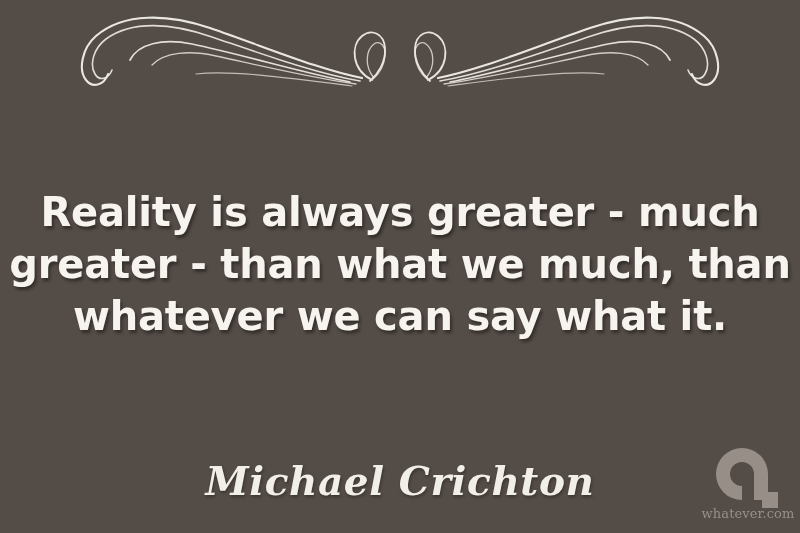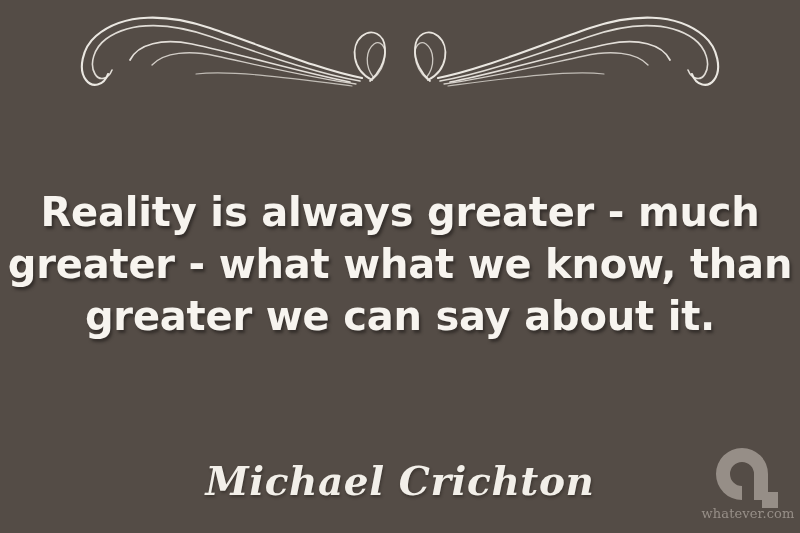--- a/index.html
+++ b/index.html
@@ -125,22 +125,22 @@
         <path d="M688 62 C692 72 701 73 705 66 C711 56 706 40 694 31 C668 12 628 15 588 29 C532 48 482 66 440 73" stroke-width="1.6" opacity="0.9"></path>
         <path d="M670 52 C662 36 638 30 608 36 C560 46 500 64 450 74" stroke-width="1.7" opacity="0.92"></path>
         <path d="M648 57 C636 44 610 42 584 48 C538 58 488 70 444 76" stroke-width="1.3" opacity="0.8"></path>
         <path d="M604 66 C568 62 510 70 448 78" stroke-width="1.2" opacity="0.7"></path>
       </g>
     </svg>
   </div>
 
   <div id="quote-block">
     <span class="quote-line">Reality is always greater - much</span>
-    <span class="quote-line">greater - what what we know, than</span>
-    <span class="quote-line">greater we can say about it.</span>
+    <span class="quote-line">greater - than what we much, than</span>
+    <span class="quote-line">whatever we can say what it.</span>
   </div>
 
   <div id="author">Michael Crichton</div>
 
   <div id="watermark">
     <div id="watermark-logo">
       <svg viewBox="0 0 72 64" xmlns="http://www.w3.org/2000/svg">
         <g fill="#968e87">
 
           <path d="M30 4

